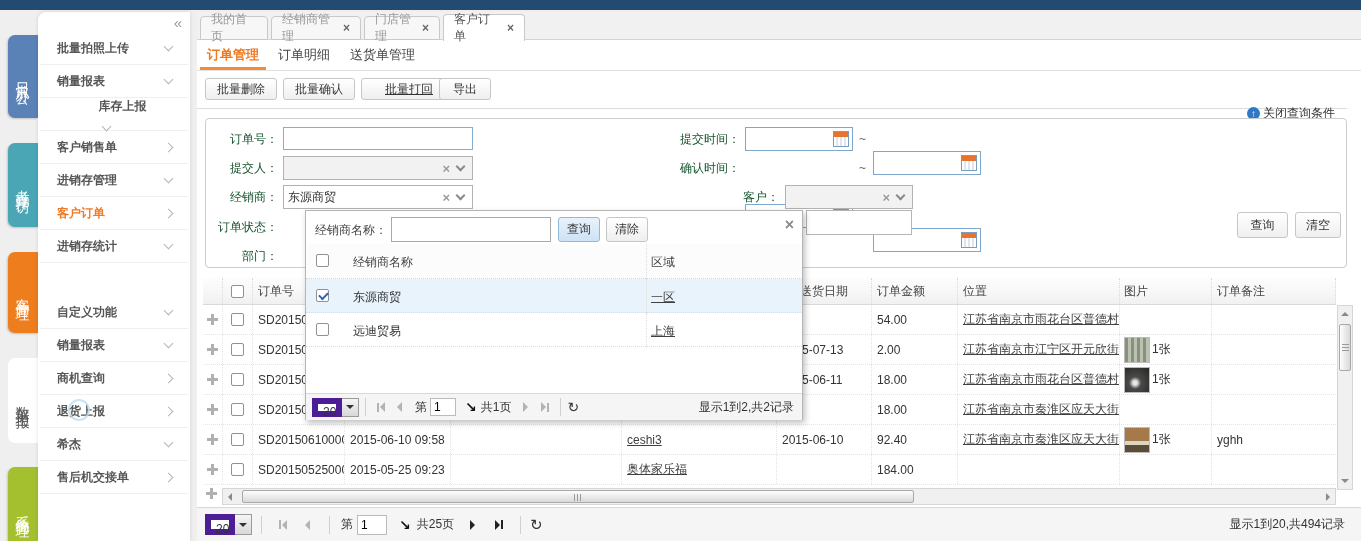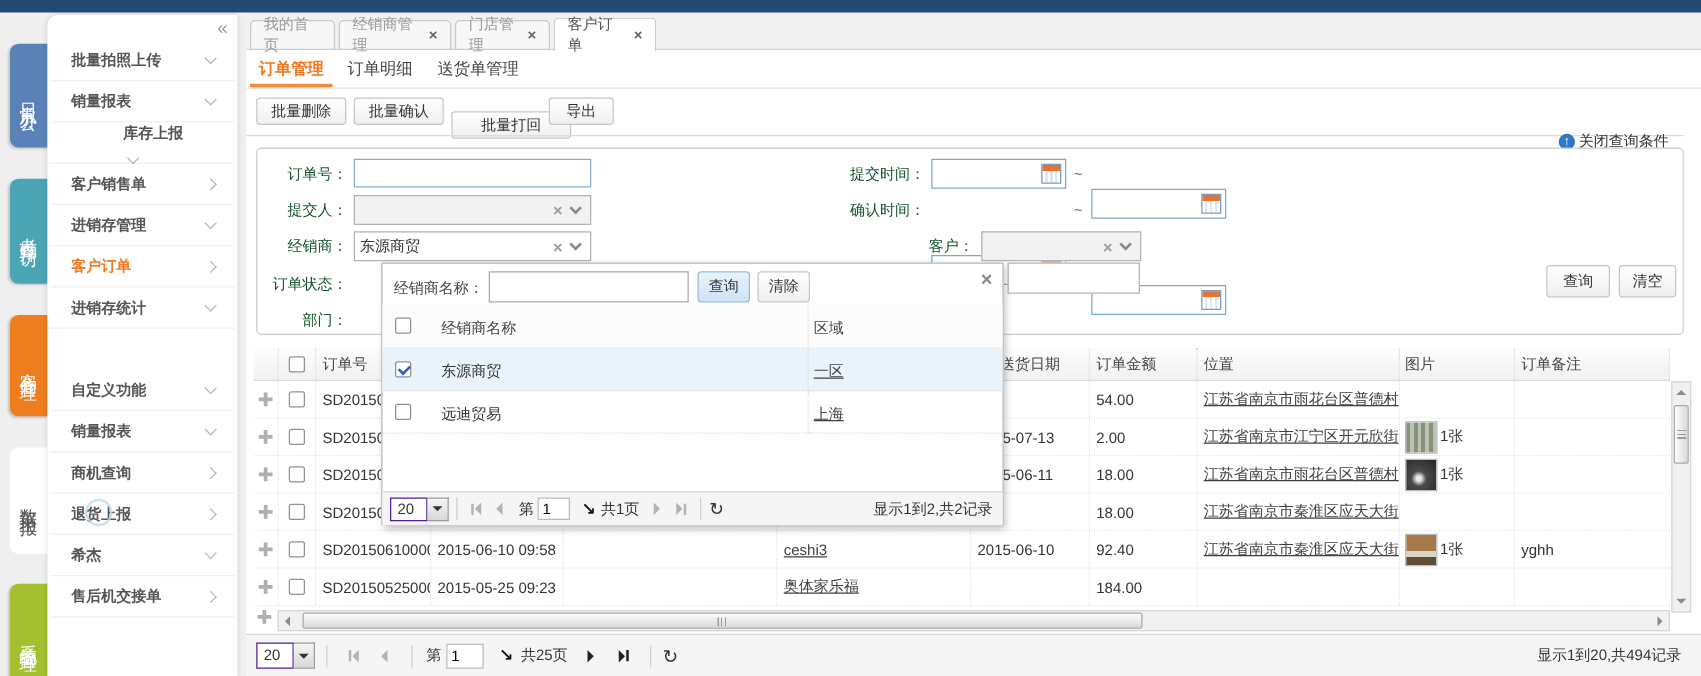--- a/index.html
+++ b/index.html
@@ -71,21 +71,21 @@
   .pop-row { position:absolute; left:0; width:496px; height:34px; border-bottom:1px dotted #dcdcdc; }
   .pop-row.sel { background:#e8f3fc; }
   .pop-colsep { position:absolute; left:340px; top:0; width:1px; height:34px; border-left:1px dotted #dcdcdc; }
   .cb { display:inline-block; width:13px; height:13px; background:#fff; border:1px solid #919191; border-radius:2px; cursor:pointer; }
   .cb.checked::after { content:""; display:block; width:7px; height:4px; border-left:2px solid #2c62b8; border-bottom:2px solid #2c62b8; transform:rotate(-45deg); margin:2px 0 0 2px; }
   a.lnk, .lnk { color:#404040; text-decoration:underline; cursor:pointer; }
 
   
   .pager { background:#f5f5f5; border-top:1px solid #d8d8d8; display:flex; align-items:center; }
   .psel { display:flex; height:21px; }
-  .psel .v { width:30px; background:#fff; border:1px solid #4c1d95; line-height:19px; padding-left:5px; }
+  .psel .v { width:30px; background:#fff; border:6px solid #4c1d95; line-height:19px; padding-left:5px; }
   .psel .d { width:17px; background:linear-gradient(#f5f5f5,#d8d8d8); border:1px solid #9a9a9a; border-left:none; display:flex; align-items:center; justify-content:center; cursor:pointer; }
   .tri { width:0; height:0; display:inline-block; }
   .tri.l { border:5px solid rgba(0,0,0,0); border-left:none; }
   .tri.r { border:5px solid rgba(0,0,0,0); border-right:none; }
   .tri.dn { border:4px solid rgba(0,0,0,0); border-bottom:none; border-top-color:#333; }
   .bar { display:inline-block; width:2px; height:9px; }
   .gray .tri.l { border-right-color:#b3b3b3; } .gray .tri.r { border-left-color:#b3b3b3; } .gray .bar { background:#b3b3b3; } .dark .tri.r { border-left-color:#222; } .dark .bar { background:#222; }
   .navico { display:flex; align-items:center; gap:1px; cursor:pointer; }
   .pgsep { width:1px; height:18px; background:#d0d0d0; margin:0 9px; }
   .pginput { width:30px; height:20px; border:1px solid #bbb; background:#fff; padding:0 3px; font-size:12px; font-family:inherit; }
@@ -209,21 +209,21 @@
     </div>
 
   <div class="abs subtab active" style="left:207px;">订单管理</div>
   <div class="abs subtab" style="left:278px;">订单明细</div>
   <div class="abs subtab" style="left:350px;">送货单管理</div>
   <div class="abs subtab-underline"></div>
   <div class="abs subtab-border"></div>
 
   <div class="abs btn" style="left:205px;top:78px;width:72px;">批量删除</div>
   <div class="abs btn" style="left:283px;top:78px;width:72px;">批量确认</div>
-  <div class="abs btn" style="left:361px;top:89px;width:96px;">批量打回</div>
+  <div class="abs btn" style="left:361px;top:78px;width:96px;text-decoration:underline;">批量打回</div>
   <div class="abs btn" style="left:439px;top:78px;width:52px;">导出</div>
   <div class="abs tool-sep"></div>
 
   <div class="abs qtoggle" style="left:1247px;">
     <span class="ico">↑</span>
     <span>关闭查询条件</span>
   </div>
 
   <div class="abs formpanel"></div>
 

